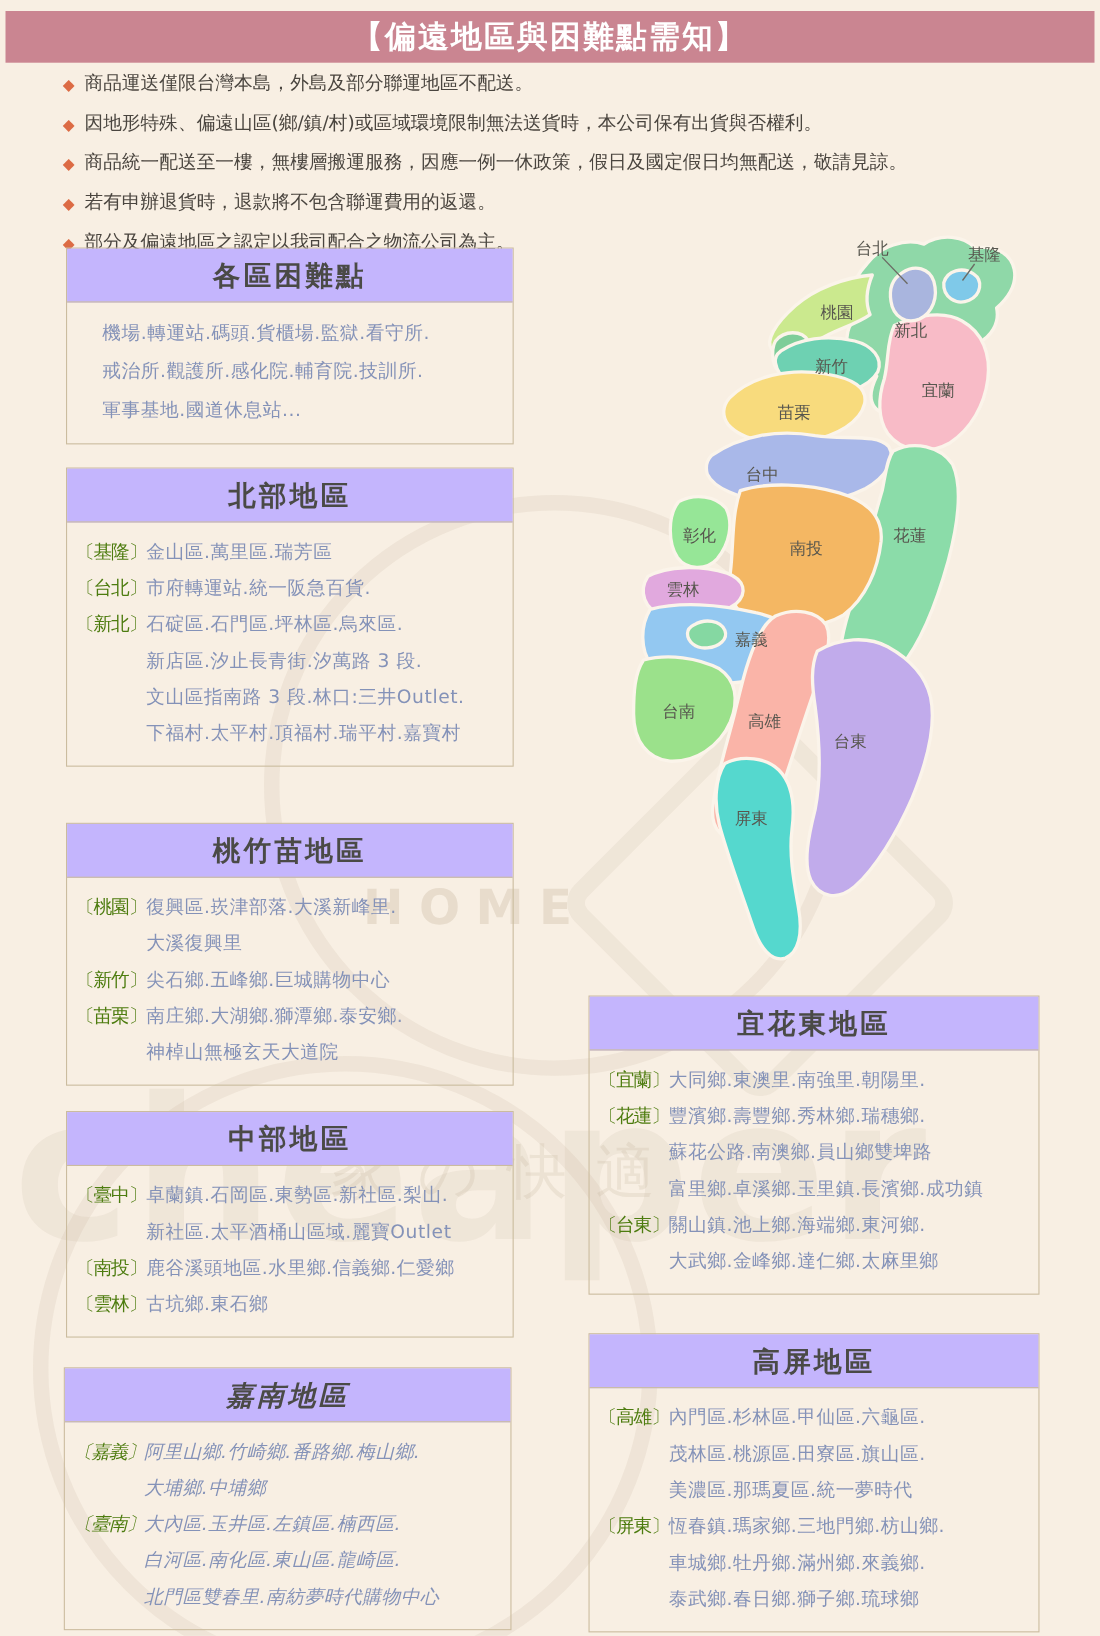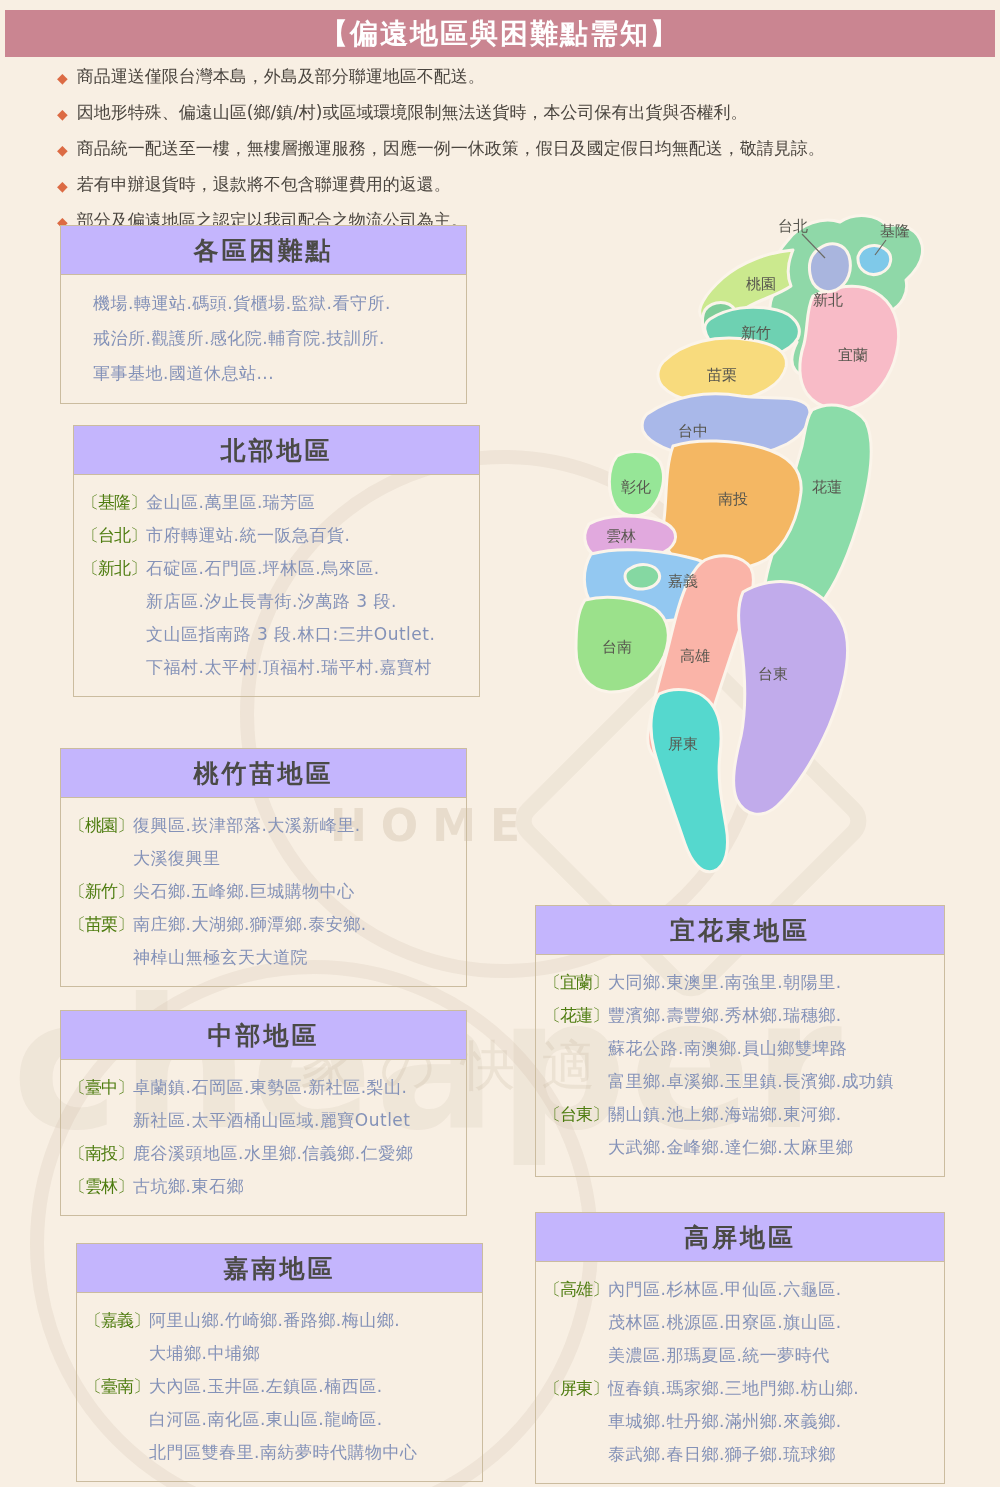--- a/index.html
+++ b/index.html
@@ -34,24 +34,24 @@
   .box{position:absolute;z-index:1;border:1px solid #CBBC9F;background:transparent;}
   .box-header{background:#c4b5fd;height:48px;display:flex;align-items:center;justify-content:center;border-bottom:1px solid #CBBC9F;}
   .box-title{font-size:25px;font-weight:bold;color:#4A4A46;letter-spacing:3px;}
   .box-body{padding:11px 6px 12px 8px;}
   .row{display:flex;font-size:17px;line-height:33px;}
   .row-label{flex:none;width:64px;color:#4d7c0f;letter-spacing:-1px;}
   .row-text{color:#8492B8;letter-spacing:0.5px;white-space:nowrap;}
   .box-plain .box-body{padding-left:32px;}
   .box-plain .row{line-height:35px;}
   #box-0{left:60px;top:225px;width:405px;}
-  #box-1{left:73px;top:425px;width:405px;}
+  #box-1{left:60px;top:425px;width:405px;}
   #box-2{left:60px;top:748px;width:405px;}
   #box-3{left:60px;top:1010px;width:405px;}
-  #box-4{left:76px;top:1243px;width:405px;}
+  #box-4{left:58px;top:1243px;width:405px;font-style:italic;}
   #box-5{left:535px;top:905px;width:408px;}
   #box-6{left:535px;top:1212px;width:408px;}
   
   #map{position:absolute;left:555px;top:200px;width:445px;height:680px;z-index:1;}
   #map svg{display:block;}
   .region{stroke:#FBF4EA;stroke-width:3;stroke-linejoin:round;}
   .map-label{font-size:15px;fill:#57564E;text-anchor:middle;font-weight:500;}
   .leader{stroke:#6B6A63;stroke-width:1.2;}
 </style>
 </head>

